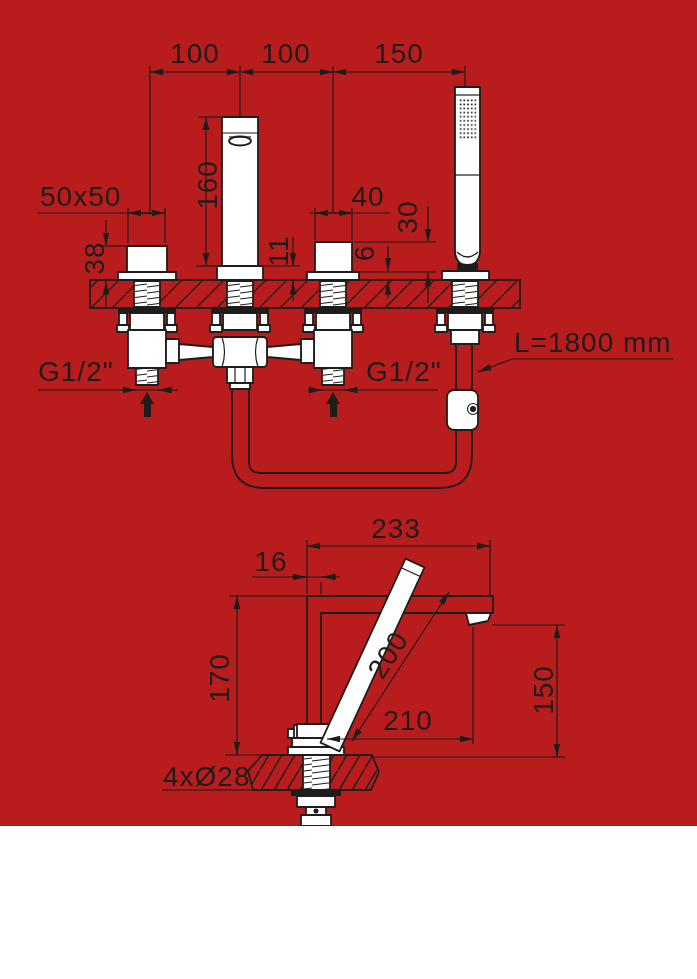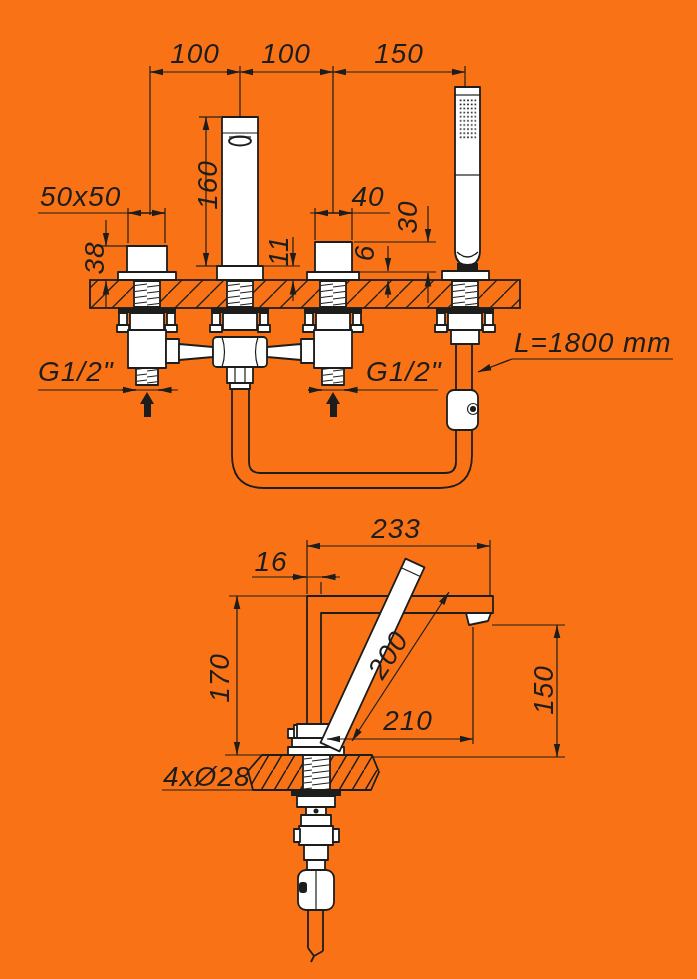--- a/index.html
+++ b/index.html
@@ -1,16 +1,16 @@
 <!DOCTYPE html>
 <html><head>
 <meta charset="utf-8">
 <style>
   html,body{margin:0;padding:0;background:#ffffff;}
-  .stage{width:697px;height:979px;position:relative;background:#f97316;font-style:italic;}
+  .stage{width:697px;height:826px;position:relative;background:#b91c1c;}
   svg{display:block;}
   .ol {fill:none;stroke:#1d1d1b;stroke-width:1.8;stroke-linejoin:round;}
   .olw{fill:#ffffff;stroke:#1d1d1b;stroke-width:1.8;stroke-linejoin:round;}
   .dl {fill:none;stroke:#1d1d1b;stroke-width:1.2;}
   .dark{fill:#1d1d1b;stroke:none;}
   text{font-family:"Liberation Sans",sans-serif;font-size:28px;fill:#1d1d1b;letter-spacing:1px;}
 </style>
 </head>
 <body>
 

